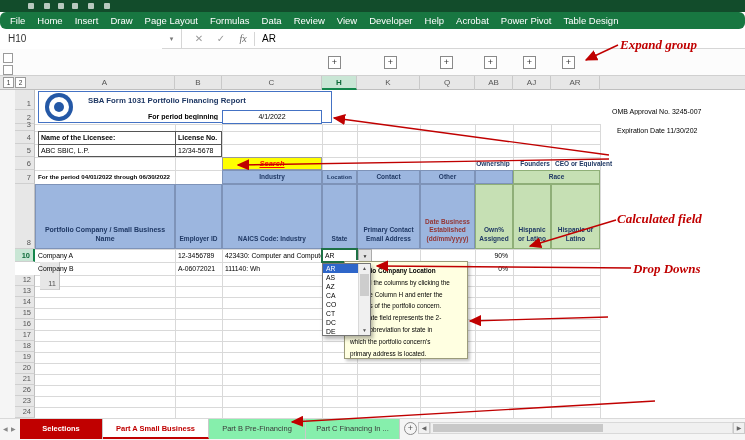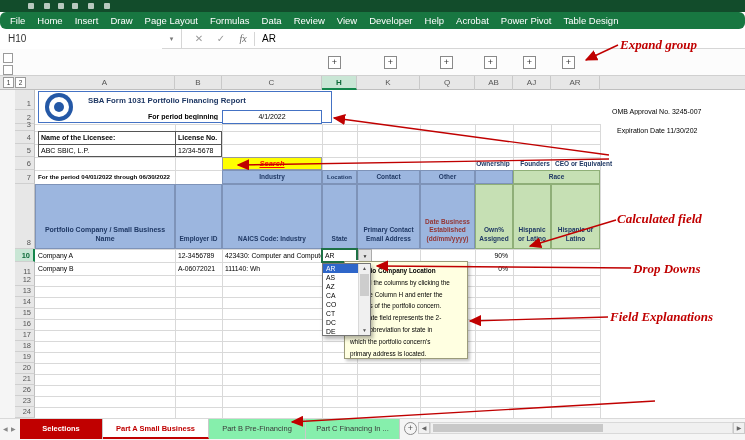--- a/index.html
+++ b/index.html
@@ -191,21 +191,21 @@
       <div class="chdr" style="left: 551px; width: 49px;">AR</div>
       <div class="rhdr" style="top: 90px; height: 20px;">1</div>
       <div class="rhdr" style="top: 110px; height: 14px;">2</div>
       <div class="rhdr" style="top: 124px; height: 7px;">3</div>
       <div class="rhdr" style="top: 131px; height: 13px;">4</div>
       <div class="rhdr" style="top: 144px; height: 13px;">5</div>
       <div class="rhdr" style="top: 157px; height: 13px;">6</div>
       <div class="rhdr" style="top: 170px; height: 14px;">7</div>
       <div class="rhdr" style="top: 184px; height: 65px;">8</div>
       <div class="rhdr sel" style="top: 249px; height: 13px;">10</div>
-      <div class="rhdr" style="top: 262px; height: 16px;">11</div>
+      <div class="rhdr" style="top: 262px; height: 28px; margin-left: 25px;">11</div>
       <div class="rhdr" style="top: 275px; height: 11px;">12</div>
       <div class="rhdr" style="top: 286px; height: 11px;">13</div>
       <div class="rhdr" style="top: 297px; height: 11px;">14</div>
       <div class="rhdr" style="top: 308px; height: 11px;">15</div>
       <div class="rhdr" style="top: 319px; height: 11px;">16</div>
       <div class="rhdr" style="top: 330px; height: 11px;">17</div>
       <div class="rhdr" style="top: 341px; height: 11px;">18</div>
       <div class="rhdr" style="top: 352px; height: 11px;">19</div>
       <div class="rhdr" style="top: 363px; height: 11px;">20</div>
       <div class="rhdr" style="top: 374px; height: 11px;">21</div>
@@ -318,21 +318,20 @@
   <div class="addbtn">+</div>
   <div class="hsbbtn" style="left:418px">◀</div>
   <div class="hsbtrack">
       <div class="hsbthumb"></div>
     </div>
   <div class="hsbbtn" style="left:733px">▶</div>
 
   <div class="ann" style="left:620px;top:37px">Expand group</div>
   <div class="ann" style="left:617px;top:211px">Calculated field</div>
   <div class="ann" style="left:633px;top:261px">Drop Downs</div>
-  <div class="ann" style="left:610px;top:309px">Field Explanations</div>
 
   <svg class="arrows" width="745" height="440">
     <defs>
       <marker id="ah" markerWidth="9" markerHeight="8" refX="8" refY="4" orient="auto">
         <path d="M0,0 L9,4 L0,8 z" fill="#C00000"></path>
       </marker>
     </defs>
     <line x1="618" y1="45" x2="586" y2="60" stroke="#C00000" stroke-width="1.4" marker-end="url(#ah)"></line>
     <line x1="609" y1="155" x2="334" y2="118" stroke="#C00000" stroke-width="1.4" marker-end="url(#ah)"></line>
     <line x1="609" y1="159" x2="238" y2="165" stroke="#C00000" stroke-width="1.4" marker-end="url(#ah)"></line>

